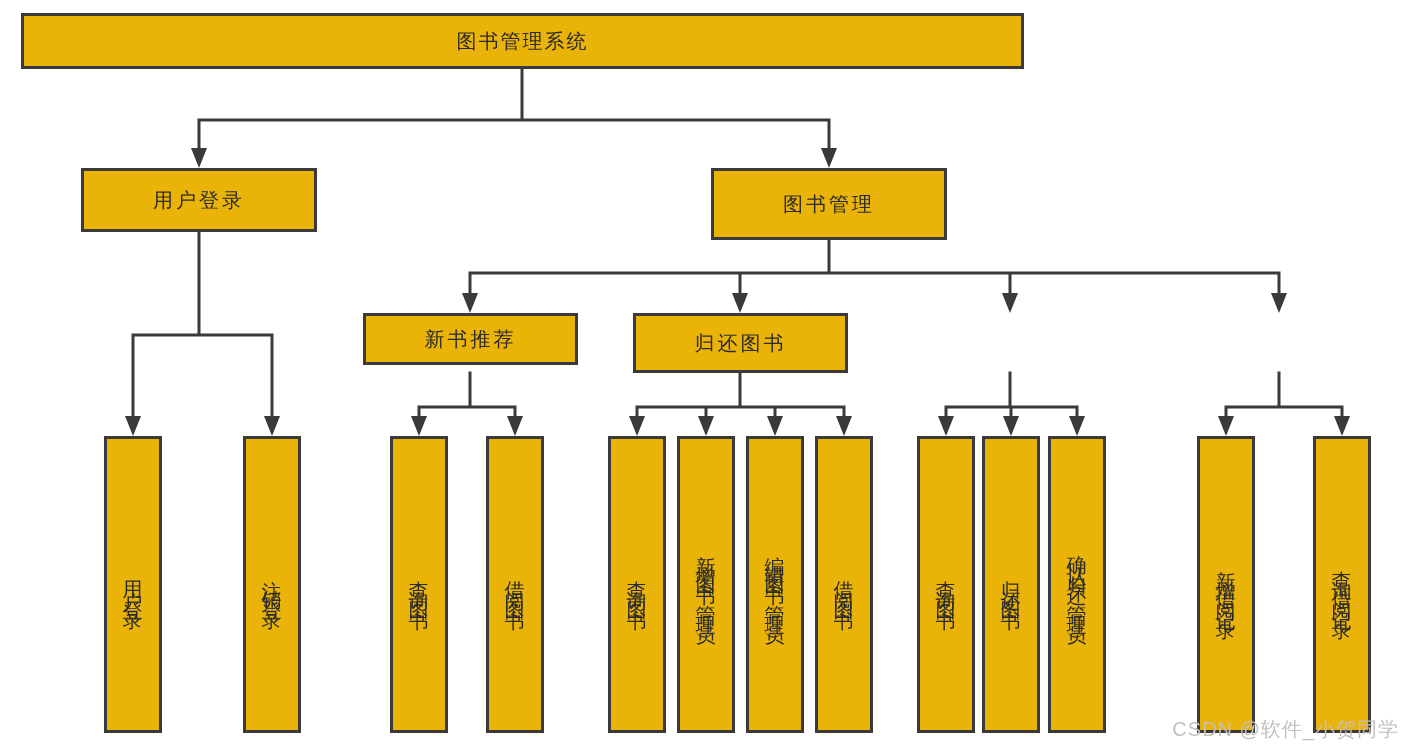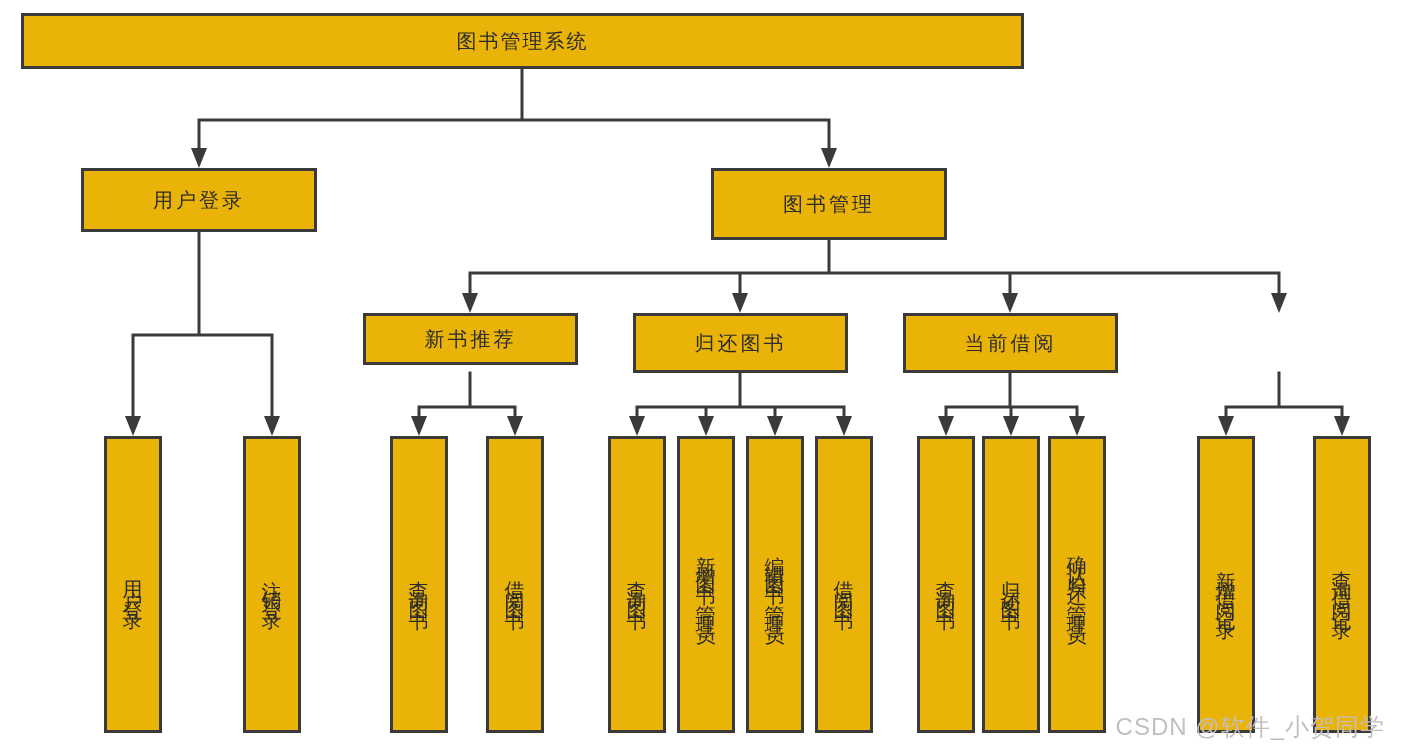--- a/index.html
+++ b/index.html
@@ -31,23 +31,23 @@
   .vtext {
     writing-mode:vertical-rl;
     text-orientation:mixed;
     font-size:20px;
     line-height:1;
     letter-spacing:10px;
     white-space:nowrap;
   }
   .watermark {
     position:absolute;
-    right:20px;
+    right:6px;
     bottom:4px;
-    font-size:24px;
+    font-size:20px;
     letter-spacing:1px;
     color:#c4bebe;
     z-index:5;
     white-space:nowrap;
   }
 </style>
 </head>
 <body>
 
 <div class="canvas">
@@ -101,23 +101,20 @@
   <div class="box h" style="left:711px;top:168px;width:236px;height:72px">
     <span>图书管理</span>
   </div>
 
   <div class="box h" style="left:363px;top:313px;width:215px;height:52px">
     <span>新书推荐</span>
   </div>
   <div class="box h" style="left:633px;top:313px;width:215px;height:60px">
     <span>归还图书</span>
   </div>
-  <div class="box h" style="left:903px;top:313px;width:215px;height:60px">
-    <span>当前借阅</span>
-  </div>
 
   <div class="box v" style="left:104px;top:436px;width:58px;height:297px">
     <span class="vtext">用户登录</span>
   </div>
   <div class="box v" style="left:243px;top:436px;width:58px;height:297px">
     <span class="vtext">注销登录</span>
   </div>
 
   <div class="box v" style="left:390px;top:436px;width:58px;height:297px">
     <span class="vtext">查询图书</span>

